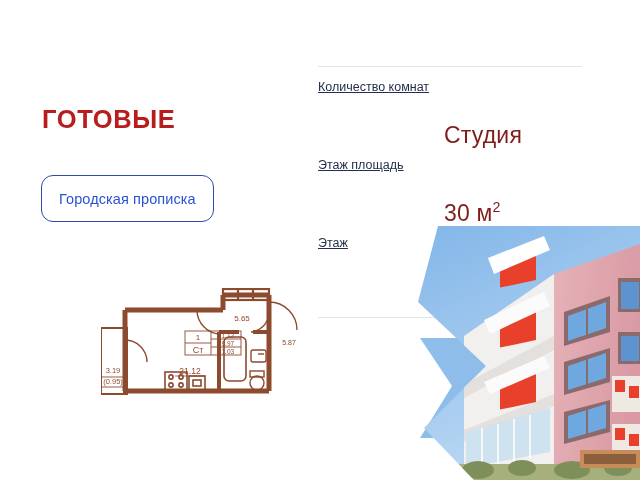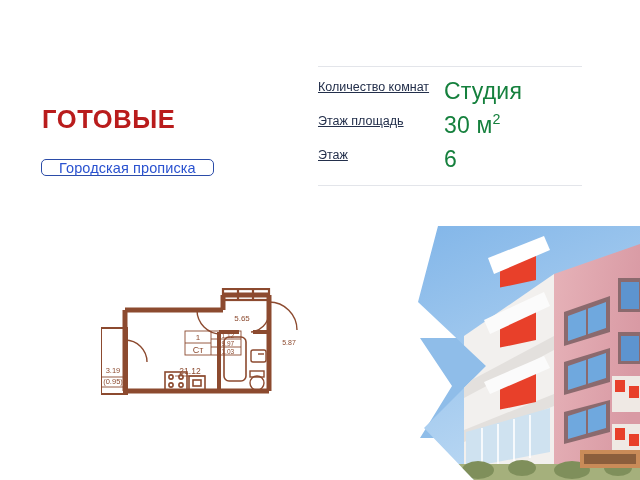--- a/index.html
+++ b/index.html
@@ -29,27 +29,27 @@
     line-height: 30px;
     font-weight: 700;
     letter-spacing: 0.6px;
     color: #b91c1c;
     text-transform: uppercase;
     white-space: nowrap;
   }
   .cta-button {
     position: absolute;
     left: 41px;
-    top: 159px;
-    height: 17px;
+    top: 175px;
+    height: 47px;
     padding: 0 17px;
     display: inline-flex;
     align-items: center;
     border: 1.4px solid #2b4ca8;
-    border-radius: 5px;
+    border-radius: 12px;
     background: #ffffff;
     color: #2a52d0;
     font-size: 14.5px;
     letter-spacing: 0.1px;
     white-space: nowrap;
     box-sizing: border-box;
   }
 
   
   .spec-panel {
@@ -79,24 +79,25 @@
     flex: 0 0 126px;
     font-size: 12.5px;
     line-height: 14.5px;
     color: #232f4b;
     font-weight: 400;
     text-decoration: underline;
   }
   .spec-value {
     font-size: 23px;
     line-height: 23px;
-    color: #15803d;
+    color: #7f1d1d;
     font-weight: 400;
     letter-spacing: 0.2px;
     white-space: nowrap;
+    margin-top: 44px;
   }
   .spec-value sup {
     font-size: 0.62em;
     vertical-align: super;
     line-height: 0;
   }
 
   
   .floorplan {
     position: absolute;

